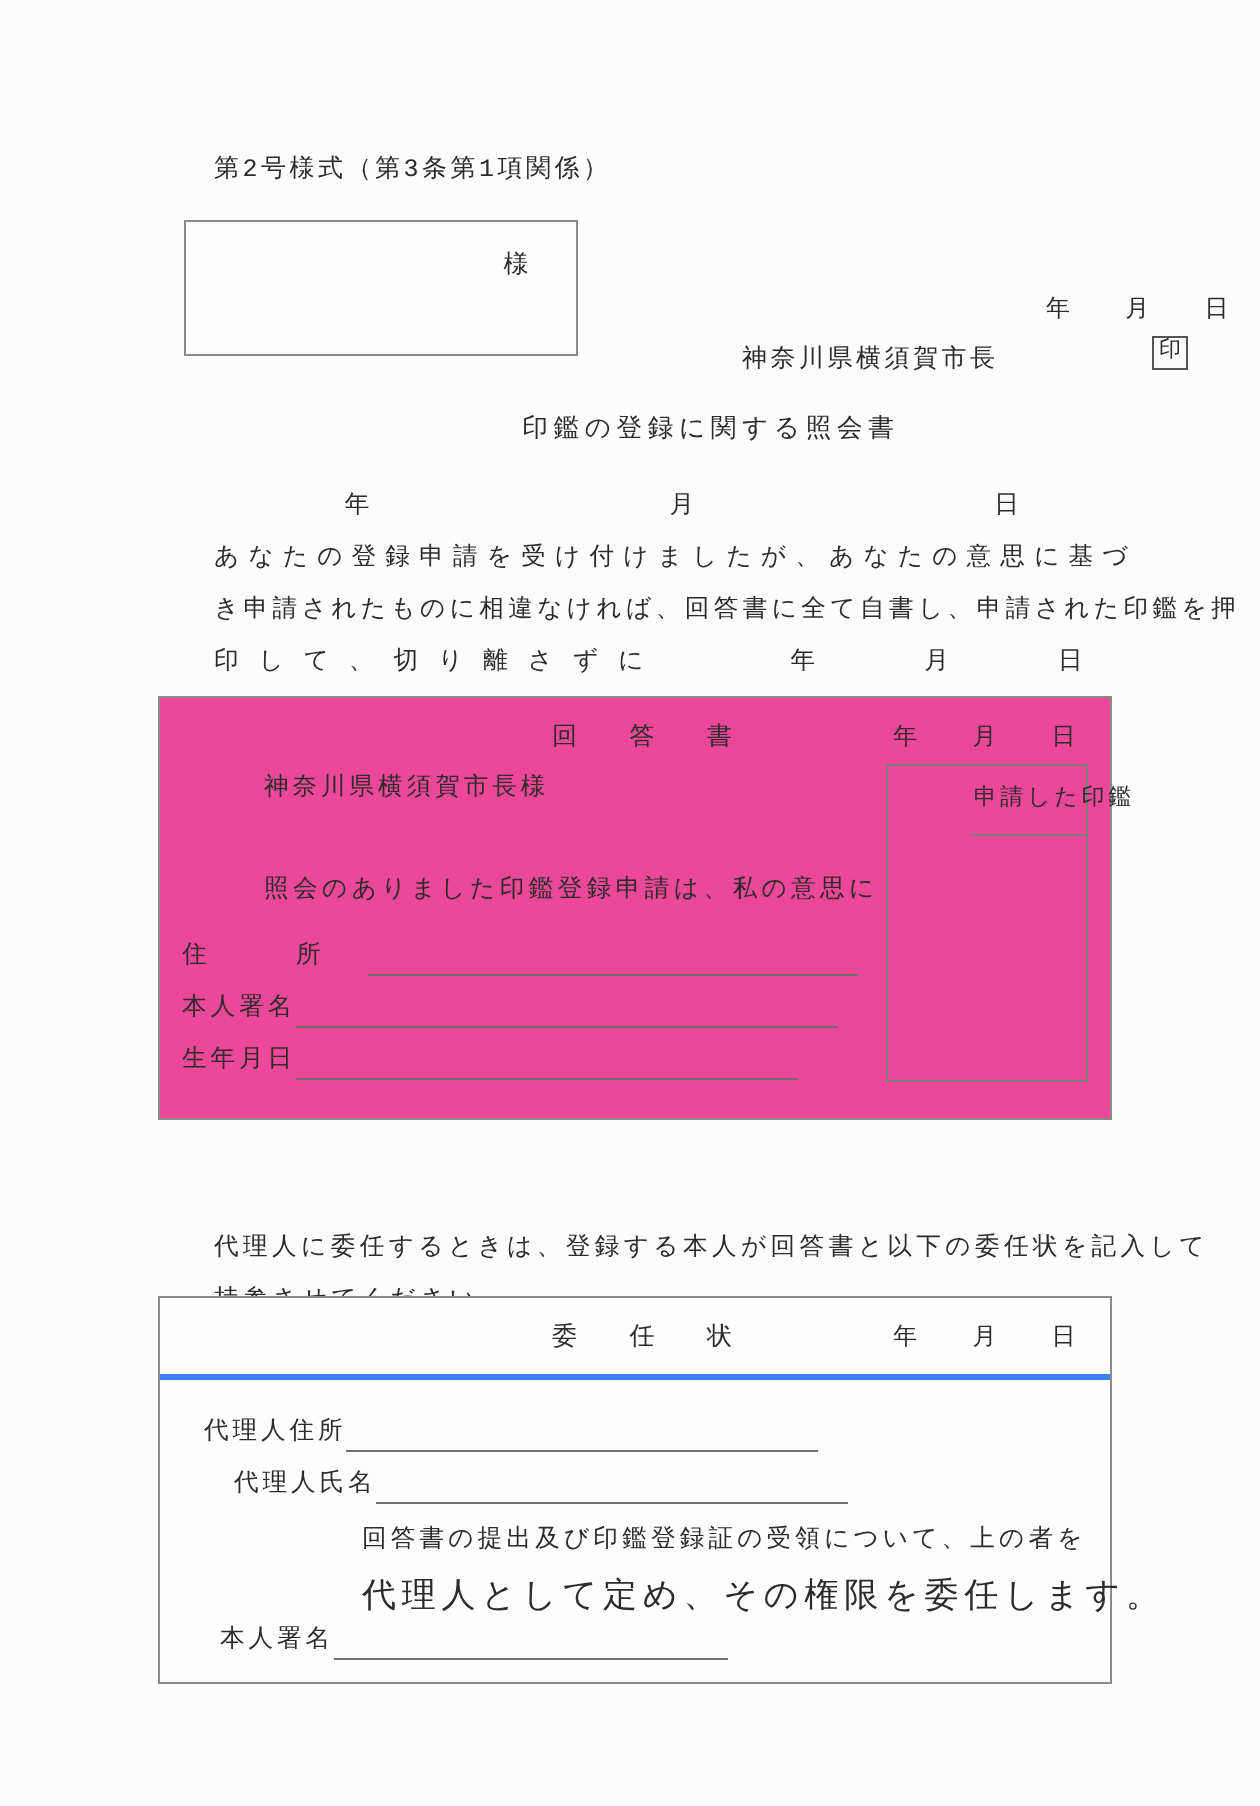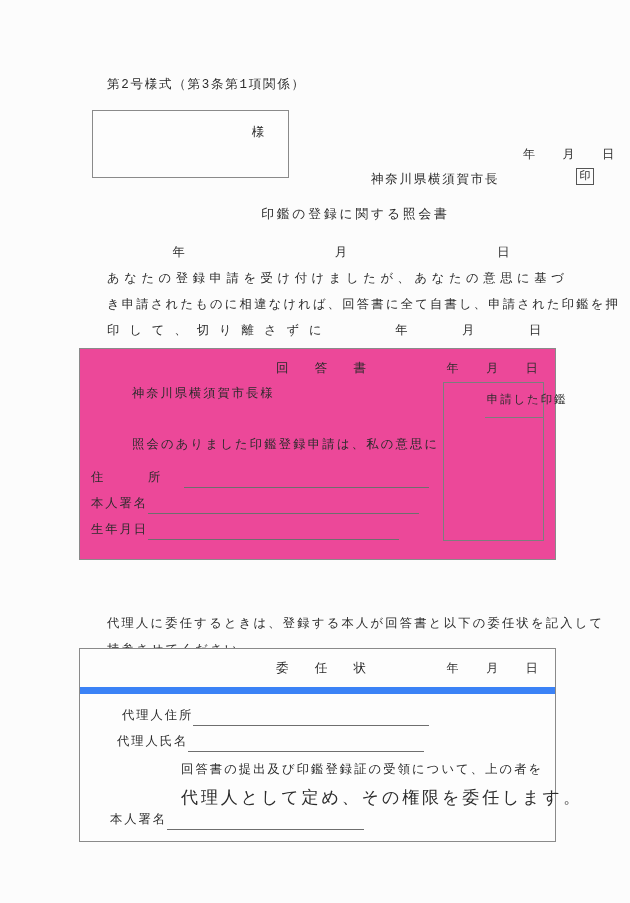--- a/index.html
+++ b/index.html
@@ -213,40 +213,40 @@
     top: 648px;
     width: 477px;
     height: 194px;
     border: 1px solid #8a8a8a;
     background: #fdfdfd;
     box-sizing: border-box;
   }
   #poa-header {
     position: relative;
     height: 38px;
-    border-bottom: 7px solid #3b82f6;
+    border-bottom: 3px solid #3b82f6;
   }
   #poa-title {
     position: absolute;
     left: 0;
     top: 11px;
     width: 400px;
     text-align: center;
     font-size: 12.5px;
     letter-spacing: 0.55em;
     text-indent: 0.55em;
   }
   #poa-date {
     position: absolute;
     right: 16px;
     top: 11px;
     font-size: 12px;
     letter-spacing: 0.1em;
   }
-  #poa-field-address { left: 42px; top: 58px; }
+  #poa-field-address { left: 22px; top: 58px; }
   #poa-field-name    { left: 37px; top: 84px; }
   #poa-body-line1 {
     left: 60px;
     top: 112px;
     font-size: 12.3px;
     letter-spacing: 0.17em;
   }
   #poa-body-line2 {
     left: 60px;
     top: 137px;

